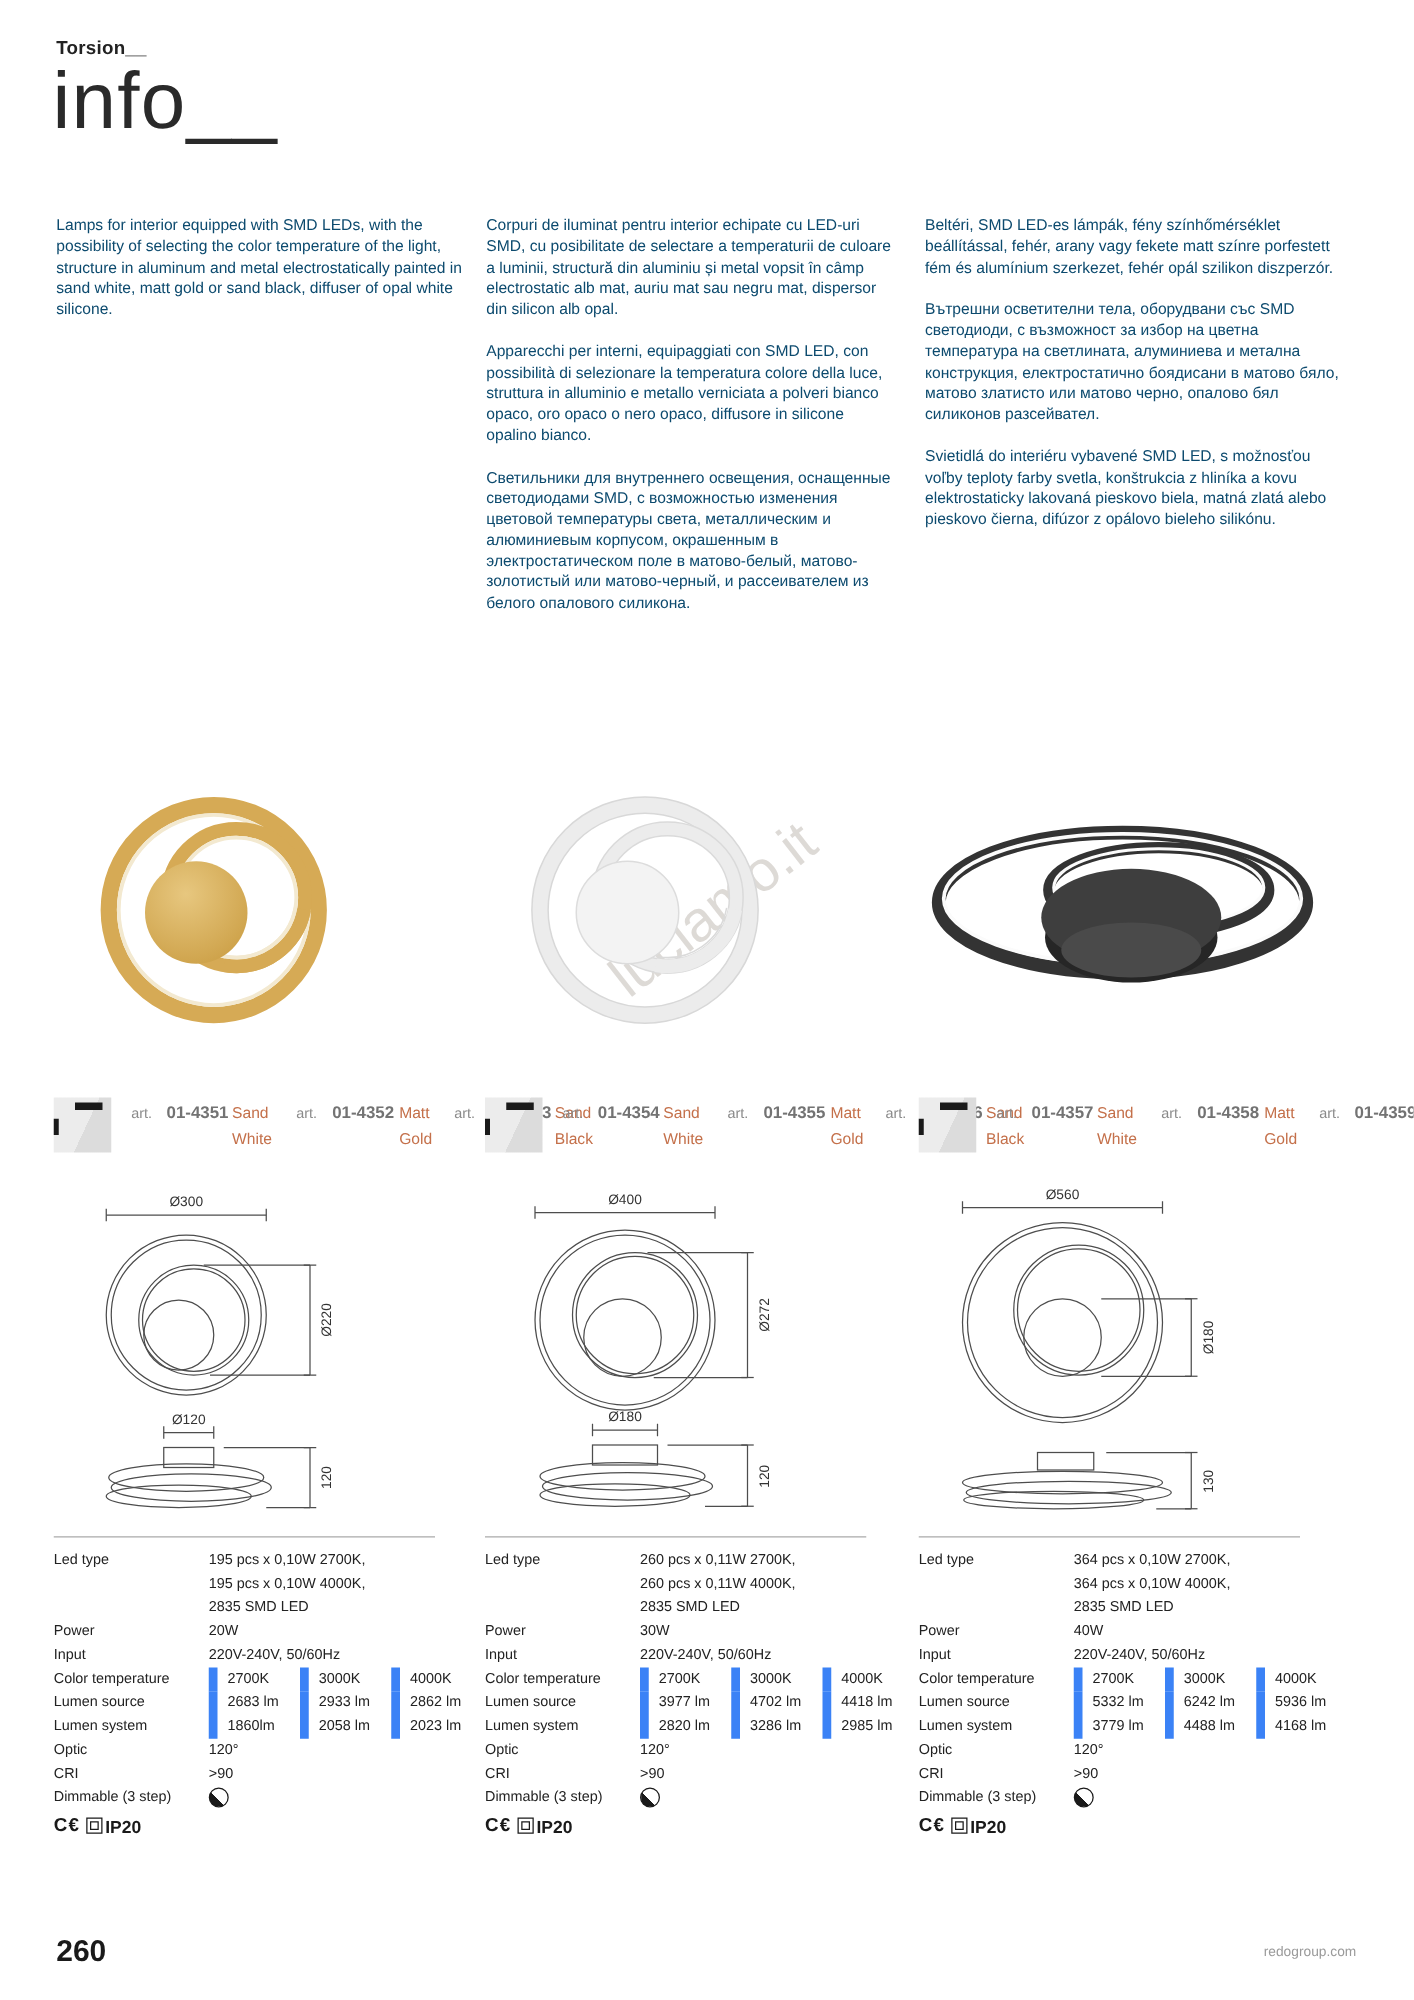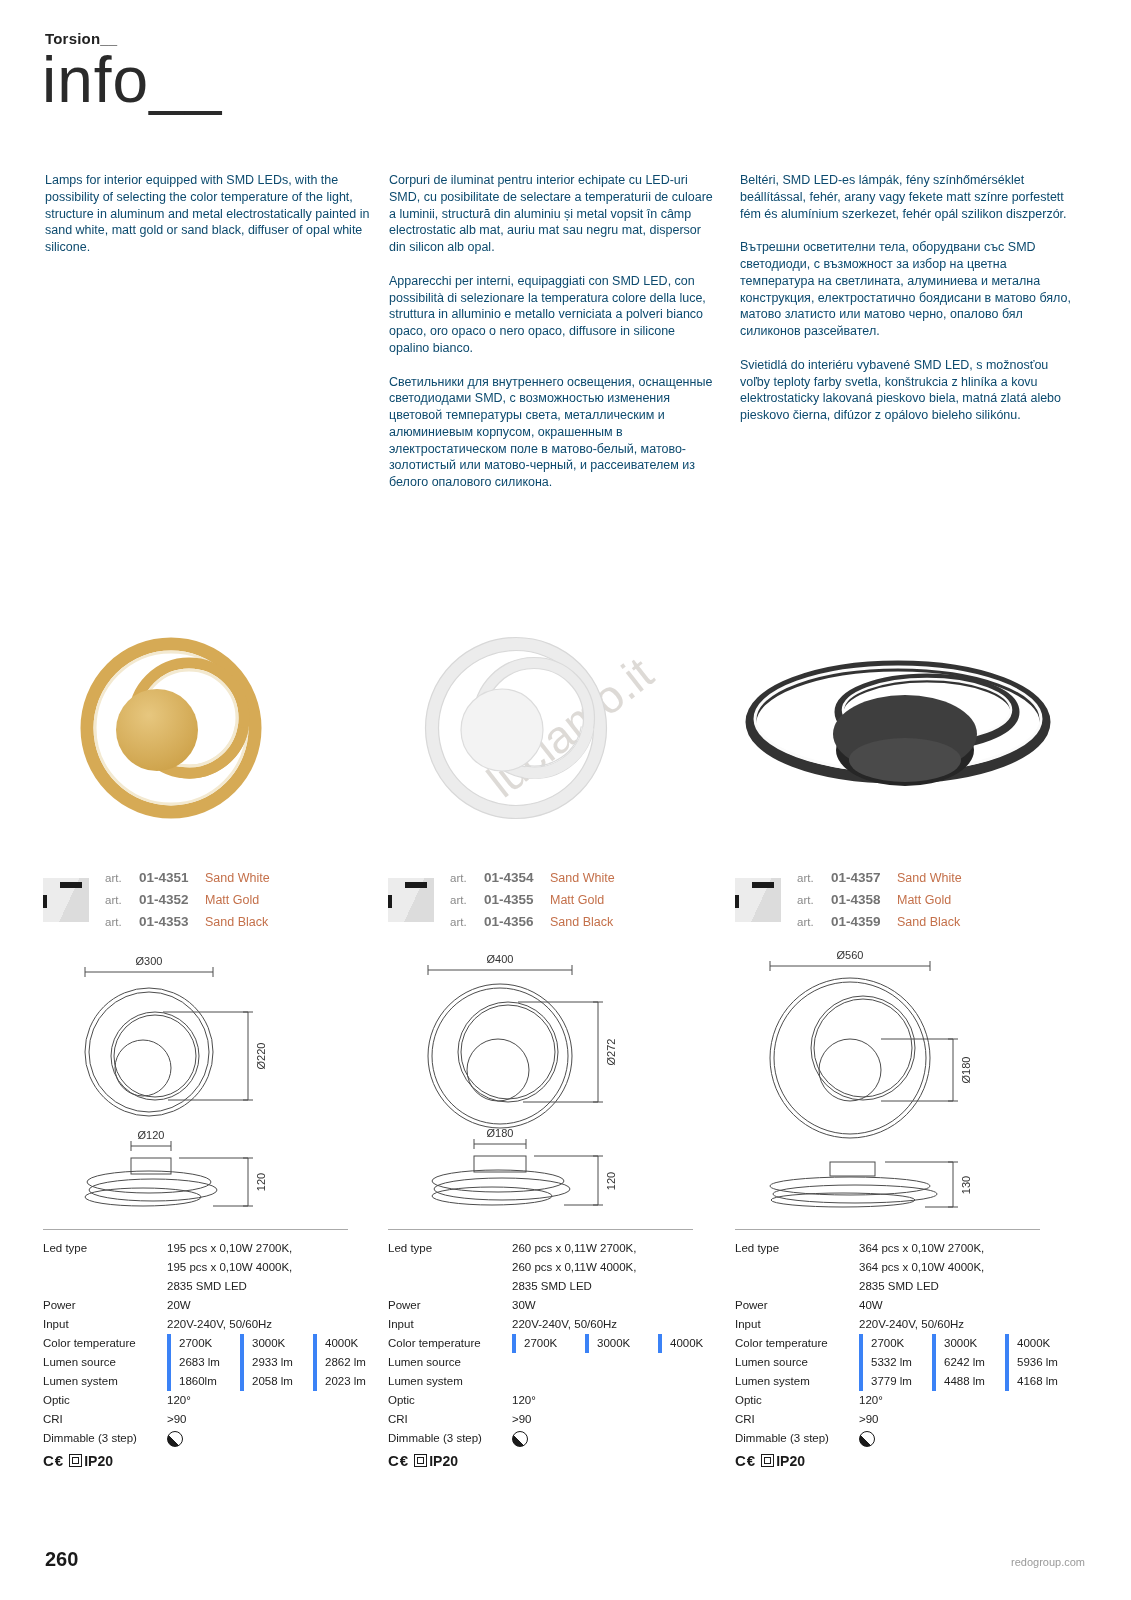--- a/index.html
+++ b/index.html
@@ -23,48 +23,48 @@
   #prod2{left:388px;}
   #prod3{left:735px;}
   .photo{height:252px;}
   .drawing{height:270px;margin-top:4px;}
 
   
   .art-block{display:flex;align-items:center;gap:16px;height:92px;margin-top:2px;}
   .mount-icon{width:46px;height:44px;background:linear-gradient(115deg,#ececec 55%,#dcdcdc 55%);position:relative;flex-shrink:0;}
   .mount-icon::before{content:"";position:absolute;top:4px;right:7px;width:22px;height:6px;background:#1a1a1a;}
   .mount-icon::after{content:"";position:absolute;top:17px;left:0;width:4px;height:13px;background:#1a1a1a;}
-  .art-rows{display:flex;flex-direction:column;}
+  .art-rows{display:flex;flex-direction:row;}
   .art-row{display:flex;align-items:baseline;line-height:21px;}
   .art-label{color:#8a8a8a;font-size:11.5px;width:28px;}
   .art-code{color:#737373;font-weight:bold;font-size:13.5px;width:66px;margin-left:6px;}
   .art-finish{color:#c4704a;font-size:12.5px;}
 
   
   .drawing svg text{font-family:"Liberation Sans",sans-serif;font-size:11px;fill:#333;stroke:none;}
 
   
   .spec-table{width:305px;border-top:1px solid #aaa;padding-top:9px;margin-top:9px;font-size:11.5px;color:#222;}
   .srow{display:flex;line-height:19px;}
   .slabel{width:124px;flex-shrink:0;}
   .svalue{flex:1;}
   .cells{display:flex;}
-  .cell{width:73px;border-left:4px solid #3b82f6;padding-left:8px;box-sizing:border-box;}
+  .cell{width:73px;border-left:7px solid #3b82f6;padding-left:8px;box-sizing:border-box;}
   .dim-icon{display:inline-block;width:14px;height:14px;border:1.5px solid #1a1a1a;border-radius:50%;background:linear-gradient(45deg,#1a1a1a 42%,#ffffff 42%);vertical-align:middle;}
   .certs{display:flex;align-items:center;margin-top:4px;font-weight:bold;color:#1a1a1a;}
   .ce{font-size:15px;letter-spacing:1px;}
   .cls2{display:inline-block;width:11px;height:11px;border:1.6px solid #1a1a1a;position:relative;margin:0 2px 0 5px;}
   .cls2::before{content:"";position:absolute;left:2px;top:2px;width:5px;height:5px;border:1.6px solid #1a1a1a;}
   .ip{font-size:14px;}
 
   
   .watermark{position:absolute;left:330px;top:700px;width:480px;text-align:center;font-size:46px;color:#a89f96;opacity:.38;transform:rotate(-38deg);pointer-events:none;}
 
   
-  .page-num{position:absolute;left:45px;top:1548px;font-size:20px;font-weight:bold;color:#1a1a1a;}
+  .page-num{position:absolute;left:45px;top:1548px;font-size:24px;font-weight:bold;color:#1a1a1a;}
   .site{position:absolute;right:46px;top:1556px;font-size:11px;color:#9a9a9a;}
 </style>
 </head>
 <body>
 
 <div id="page">
 
   <div class="collection">Torsion__</div>
   <div class="page-title">info__</div>
 
@@ -324,20 +324,34 @@
           <div class="cell">2700K</div>
           <div class="cell">3000K</div>
           <div class="cell">4000K</div>
         </div>
       </div>
       <div class="srow">
         <div class="slabel">
           <div>Lumen source</div>
           <div>Lumen system</div>
         </div>
+        <div class="cells">
+          <div class="cell">
+              <div>3977 lm</div>
+              <div>2820 lm</div>
+            </div>
+          <div class="cell">
+              <div>4702 lm</div>
+              <div>3286 lm</div>
+            </div>
+          <div class="cell">
+              <div>4418 lm</div>
+              <div>2985 lm</div>
+            </div>
+        </div>
       </div>
       <div class="srow">
           <div class="slabel">Optic</div>
           <div class="svalue">120°</div>
         </div>
       <div class="srow">
           <div class="slabel">CRI</div>
           <div class="svalue">&gt;90</div>
         </div>
       <div class="srow">

